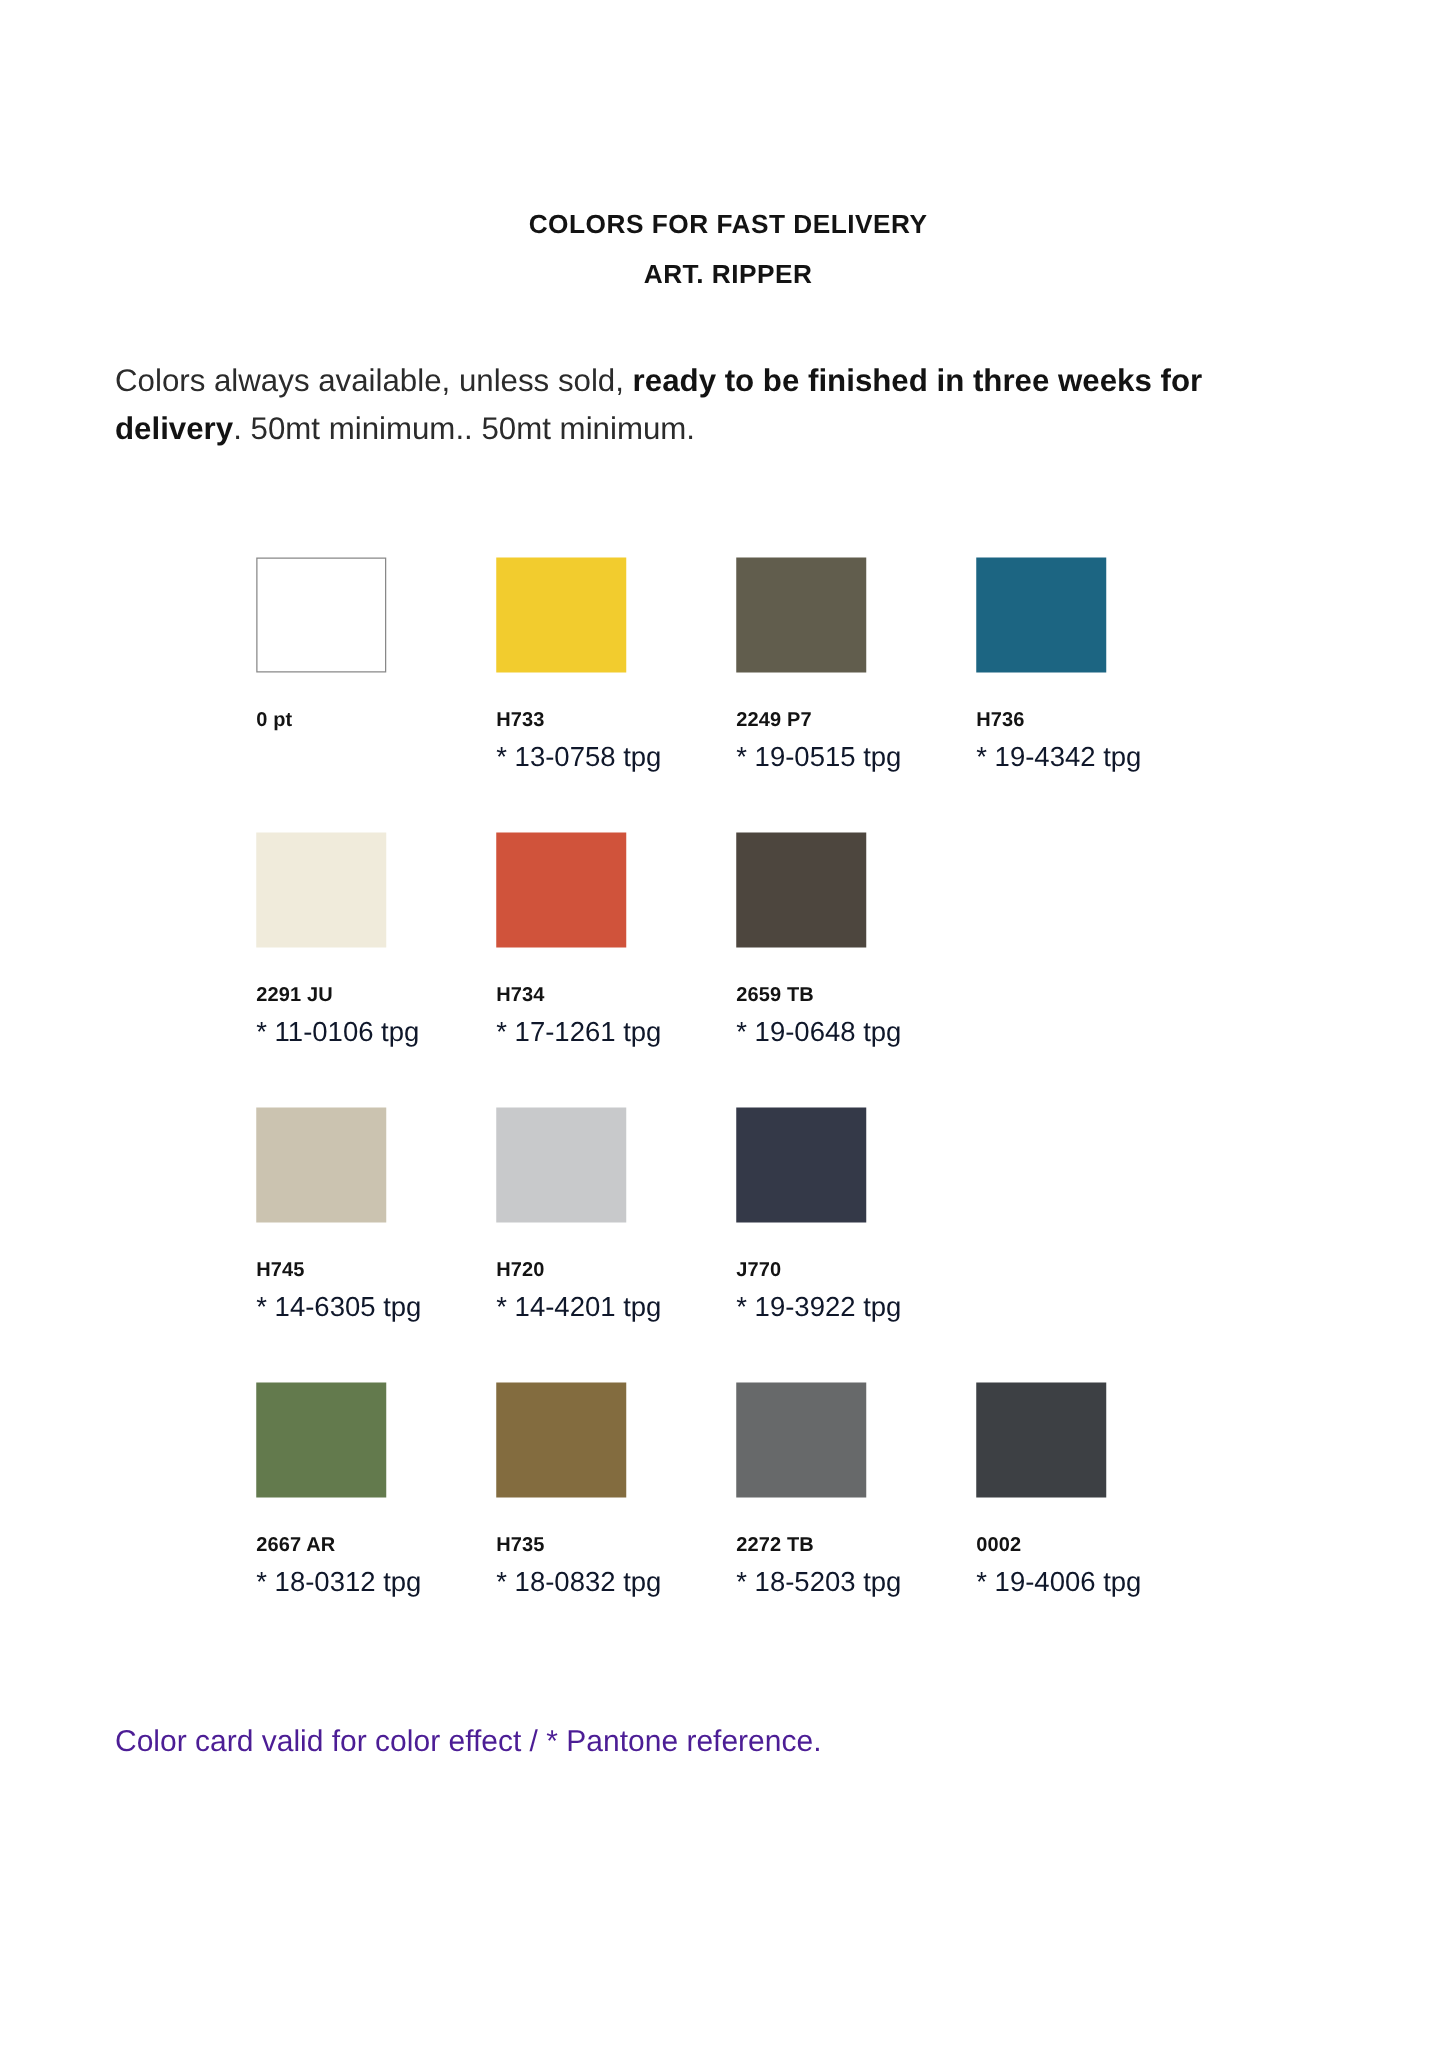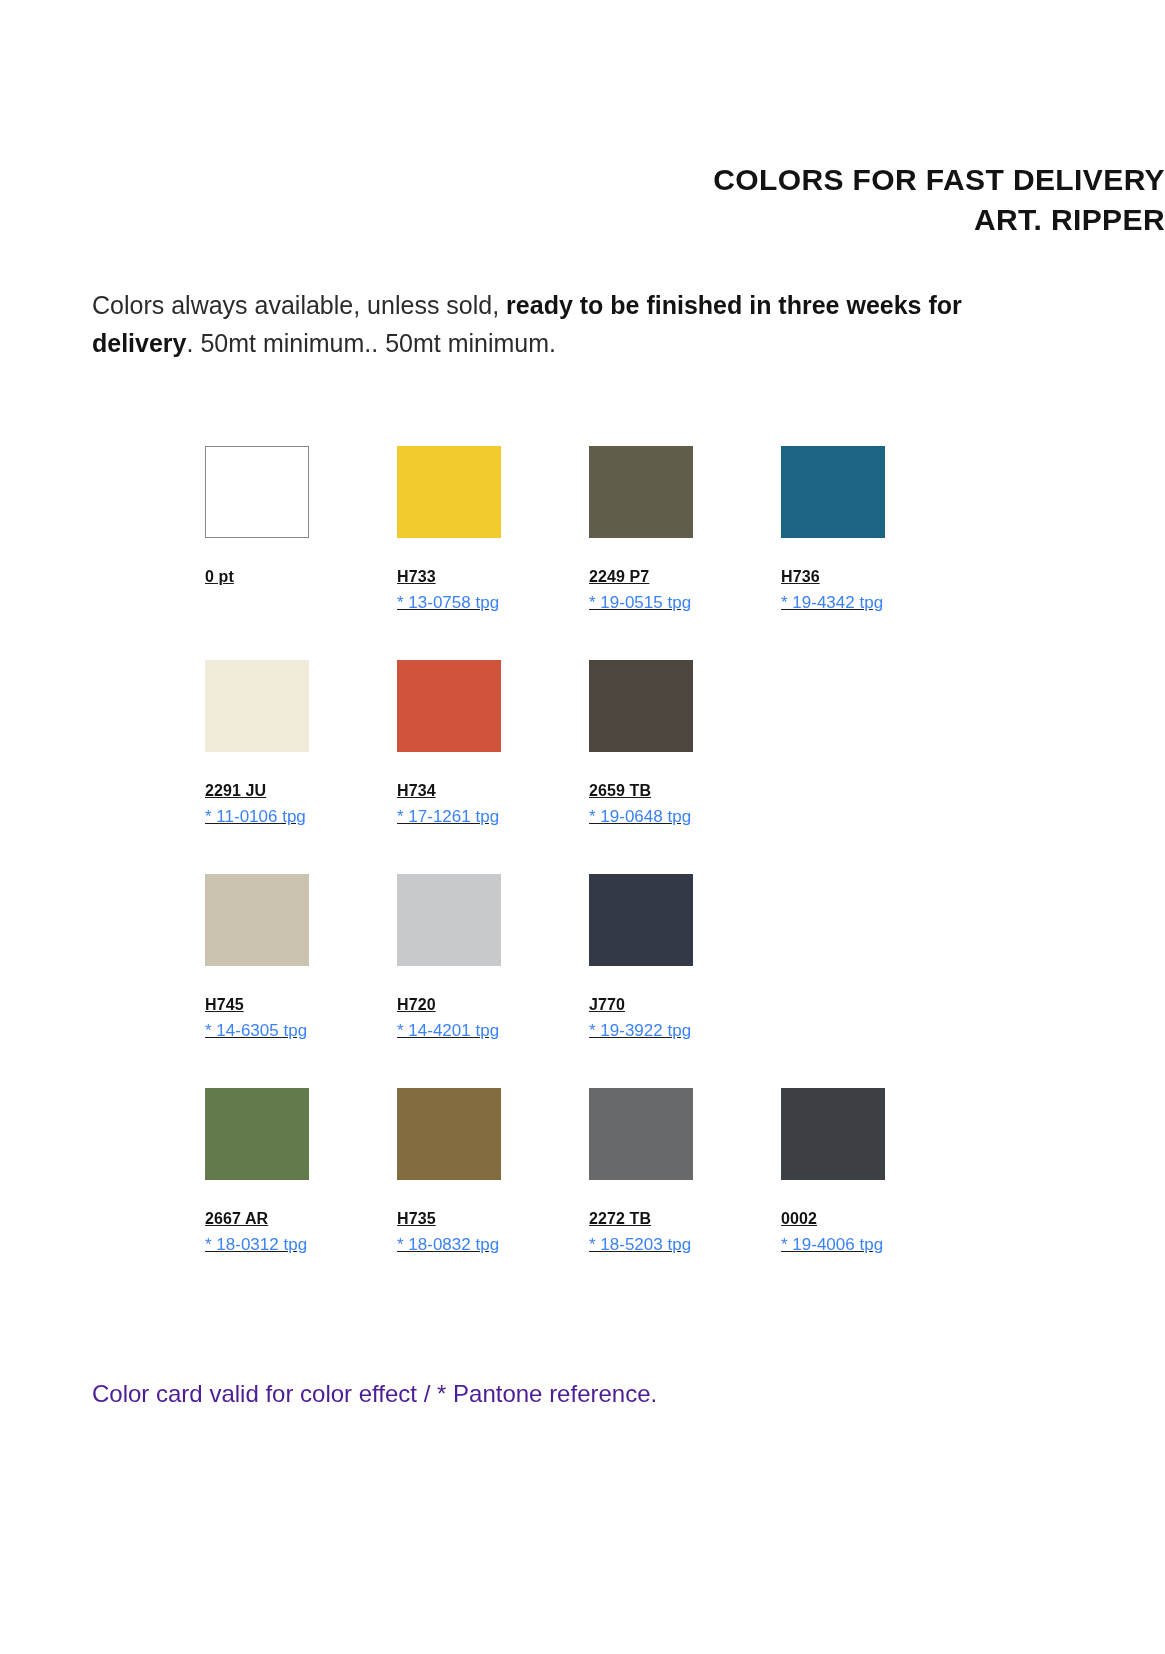--- a/index.html
+++ b/index.html
@@ -21,26 +21,25 @@
     box-sizing: border-box;
     position: relative;
   }
 
   
   .title-block {
     text-align: center;
     padding-top: 160px;
   }
   .title-line {
-    font-size: 30px;
+    font-size: 21px;
     font-weight: bold;
     letter-spacing: 0.4px;
     line-height: 40px;
     color: #131313;
-    text-align: right;
   }
 
   
   .intro {
     margin: 46px 92px 0 92px;
     font-size: 25px;
     line-height: 38px;
     color: #2b2b2b;
     font-weight: 300;
     max-width: 930px;
@@ -59,21 +58,20 @@
     top: 446px;
     width: 760px;
   }
   .grid-row {
     display: flex;
     margin-bottom: 47px;
   }
   .cell {
     width: 104px;
     margin-right: 88px;
-    text-decoration: underline;
   }
   .cell:last-child {
     margin-right: 0;
   }
   .swatch {
     width: 104px;
     height: 92px;
     display: block;
   }
   .swatch.outlined {
@@ -82,23 +80,23 @@
   }
   .cell-code {
     font-size: 16px;
     font-weight: bold;
     color: #131313;
     margin-top: 30px;
     white-space: nowrap;
     letter-spacing: 0.1px;
   }
   .cell-ref {
-    font-size: 17px;
+    font-size: 22px;
     font-weight: 300;
-    color: #3b82f6;
+    color: #0f172a;
     margin-top: 7px;
     white-space: nowrap;
   }
 
   
   .footer {
     position: absolute;
     left: 92px;
     top: 1380px;
     font-size: 24px;

